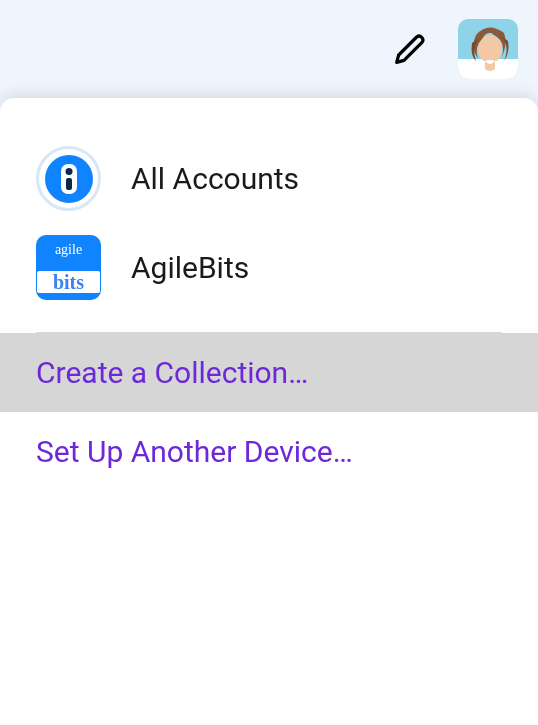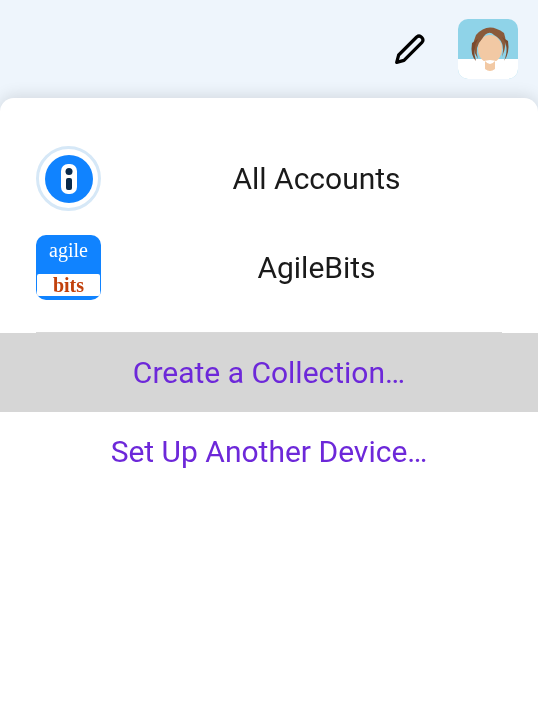--- a/index.html
+++ b/index.html
@@ -39,21 +39,20 @@
       overflow: hidden;
       cursor: pointer;
     }
     .panel {
       background: #ffffff;
       border-radius: 14px 14px 0 0;
       box-shadow: 0 -2px 16px rgba(0,0,0,0.12);
       height: calc(725px - 98px);
       padding-top: 36px;
       overflow: hidden;
-      text-align: center;
     }
     .account-row {
       display: flex;
       align-items: center;
       padding: 12px 36px;
       cursor: pointer;
       gap: 30px;
     }
     .account-icon {
       width: 65px;
@@ -94,26 +93,26 @@
       display: flex;
       flex-direction: column;
       align-items: center;
       justify-content: center;
       color: #fff;
       font-weight: 500;
       font-family: "Comic Sans MS", "Segoe Script", cursive;
       line-height: 1;
     }
     .agilebits-tile .ag-top {
-      font-size: 20px;
+      font-size: 14px;
       margin-bottom: 14px;
     }
     .agilebits-tile .ag-bot {
       background: #fff;
-      color: #c2410c;
+      color: #3b82f6;
       font-size: 20px;
       padding: 1px 16px;
       border-radius: 2px;
       font-weight: 600;
     }
     .onepassword-ring {
       width: 65px;
       height: 65px;
       border-radius: 50%;
       border: 3px solid #d6e8f7;

